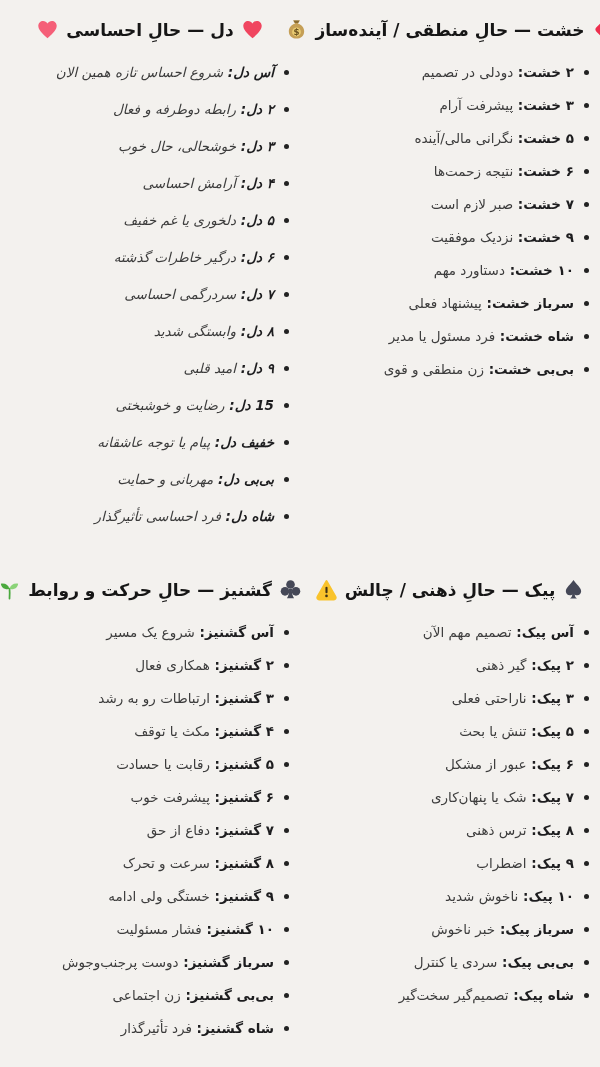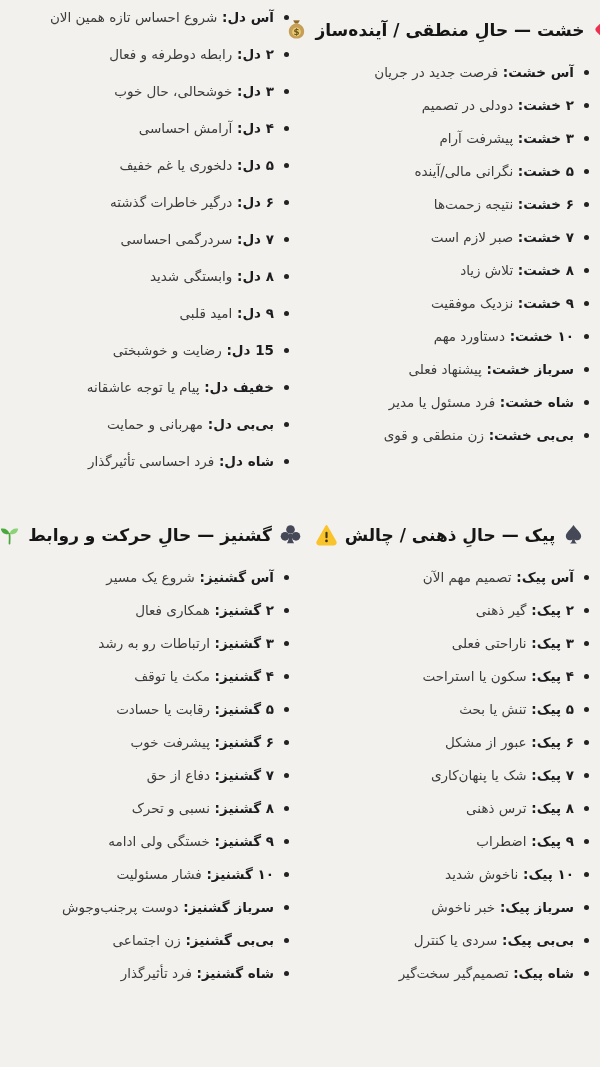--- a/index.html
+++ b/index.html
@@ -28,21 +28,21 @@
   .icon svg{width:100%;height:100%;display:block;}
   .items{list-style:none;margin:0;padding:0;}
   .item{
     position:relative;padding-right:16px;text-align:right;
     font-size:13.5px;line-height:19px;margin-bottom:14px;
   }
   .item::before{
     content:"";position:absolute;right:1px;top:7px;
     width:5px;height:5px;border-radius:50%;background:#222;
   }
-  .section-hearts .item{margin-bottom:18px;}
+  .section-hearts .item{margin-bottom:18px;font-style:italic;}
   .lbl,.sep{color:#1d1d1f;font-weight:700;}
   .sep{white-space:pre;}
   .desc{color:#3c3c3c;}
 </style>
 </head>
 <body>
 
 <main class="grid">
     <section class="section section-diamonds">
       <h2 class="title">
@@ -55,35 +55,46 @@
         <span class="icon">
           <svg viewBox="0 0 24 24">
             <path d="M8.6 2.5h6.8l-2 3.2c3.9 1.2 6.6 4.4 6.6 8.3 0 4.6-3.6 7.5-8 7.5s-8-2.9-8-7.5c0-3.9 2.7-7.1 6.6-8.3z" fill="#c59f56"></path>
             <path d="M8.6 2.5h6.8l-1.7 2.7h-3.4z" fill="#8a6d33"></path>
             <circle cx="12" cy="14.6" r="4.6" fill="#e9cb71"></circle>
             <text x="12" y="17.8" font-size="9" font-weight="bold" fill="#6b5220" text-anchor="middle" font-family="DejaVu Sans, sans-serif">$</text>
           </svg>
         </span>
       </h2>
       <ul class="items">
-        <li class="item"><b class="lbl">آس خشت</b><b class="sep">: </b><span class="desc">فرصت جدید در جریان</span></li>
         <li class="item"><b class="lbl">۲ خشت</b><b class="sep">: </b><span class="desc">دودلی در تصمیم</span></li>
         <li class="item"><b class="lbl">۳ خشت</b><b class="sep">: </b><span class="desc">پیشرفت آرام</span></li>
         <li class="item"><b class="lbl">۵ خشت</b><b class="sep">: </b><span class="desc">نگرانی مالی/آینده</span></li>
         <li class="item"><b class="lbl">۶ خشت</b><b class="sep">: </b><span class="desc">نتیجه زحمت‌ها</span></li>
         <li class="item"><b class="lbl">۷ خشت</b><b class="sep">: </b><span class="desc">صبر لازم است</span></li>
-        <li class="item"><b class="lbl">۸ خشت</b><b class="sep">: </b><span class="desc">تلاش زیاد</span></li>
         <li class="item"><b class="lbl">۹ خشت</b><b class="sep">: </b><span class="desc">نزدیک موفقیت</span></li>
         <li class="item"><b class="lbl">۱۰ خشت</b><b class="sep">: </b><span class="desc">دستاورد مهم</span></li>
         <li class="item"><b class="lbl">سرباز خشت</b><b class="sep">: </b><span class="desc">پیشنهاد فعلی</span></li>
         <li class="item"><b class="lbl">شاه خشت</b><b class="sep">: </b><span class="desc">فرد مسئول یا مدیر</span></li>
         <li class="item"><b class="lbl">بی‌بی خشت</b><b class="sep">: </b><span class="desc">زن منطقی و قوی</span></li>
       </ul>
     </section>
     <section class="section section-hearts">
+      <h2 class="title">
+        <span class="icon">
+          <svg viewBox="0 0 24 24">
+            <path d="M12 21.2C5.4 15.6 2.4 11.8 2.4 8.2 2.4 5.3 4.7 3.1 7.4 3.1c1.9 0 3.6 1 4.6 2.7 1-1.7 2.7-2.7 4.6-2.7 2.7 0 5 2.2 5 5.1 0 3.6-3 7.4-9.6 13z" fill="#f0455f"></path>
+          </svg>
+        </span>
+        <span class="ttext">دل — حالِ احساسی</span>
+        <span class="icon">
+          <svg viewBox="0 0 24 24">
+            <path d="M12 21.2C5.4 15.6 2.4 11.8 2.4 8.2 2.4 5.3 4.7 3.1 7.4 3.1c1.9 0 3.6 1 4.6 2.7 1-1.7 2.7-2.7 4.6-2.7 2.7 0 5 2.2 5 5.1 0 3.6-3 7.4-9.6 13z" fill="#f55f78"></path>
+          </svg>
+        </span>
+      </h2>
       <ul class="items">
         <li class="item"><b class="lbl">آس دل</b><b class="sep">: </b><span class="desc">شروع احساس تازه همین الان</span></li>
         <li class="item"><b class="lbl">۲ دل</b><b class="sep">: </b><span class="desc">رابطه دوطرفه و فعال</span></li>
         <li class="item"><b class="lbl">۳ دل</b><b class="sep">: </b><span class="desc">خوشحالی، حال خوب</span></li>
         <li class="item"><b class="lbl">۴ دل</b><b class="sep">: </b><span class="desc">آرامش احساسی</span></li>
         <li class="item"><b class="lbl">۵ دل</b><b class="sep">: </b><span class="desc">دلخوری یا غم خفیف</span></li>
         <li class="item"><b class="lbl">۶ دل</b><b class="sep">: </b><span class="desc">درگیر خاطرات گذشته</span></li>
         <li class="item"><b class="lbl">۷ دل</b><b class="sep">: </b><span class="desc">سردرگمی احساسی</span></li>
         <li class="item"><b class="lbl">۸ دل</b><b class="sep">: </b><span class="desc">وابستگی شدید</span></li>
         <li class="item"><b class="lbl">۹ دل</b><b class="sep">: </b><span class="desc">امید قلبی</span></li>
@@ -106,21 +117,20 @@
             <path d="M12 3.2 21.4 19.6a1.9 1.9 0 0 1-1.65 2.85H4.25A1.9 1.9 0 0 1 2.6 19.6Z" fill="#f9c32b" stroke="#f9c32b" stroke-width="2" stroke-linejoin="round"></path>
             <rect x="10.9" y="9" width="2.2" height="7" rx="1.1" fill="#3f3115"></rect>
             <circle cx="12" cy="18.7" r="1.4" fill="#3f3115"></circle>
           </svg>
         </span>
       </h2>
       <ul class="items">
         <li class="item"><b class="lbl">آس پیک</b><b class="sep">: </b><span class="desc">تصمیم مهم الآن</span></li>
         <li class="item"><b class="lbl">۲ پیک</b><b class="sep">: </b><span class="desc">گیر ذهنی</span></li>
         <li class="item"><b class="lbl">۳ پیک</b><b class="sep">: </b><span class="desc">ناراحتی فعلی</span></li>
-        <li class="item"><b class="lbl">۴ پیک</b><b class="sep">: </b><span class="desc">سکون یا استراحت</span></li>
         <li class="item"><b class="lbl">۵ پیک</b><b class="sep">: </b><span class="desc">تنش یا بحث</span></li>
         <li class="item"><b class="lbl">۶ پیک</b><b class="sep">: </b><span class="desc">عبور از مشکل</span></li>
         <li class="item"><b class="lbl">۷ پیک</b><b class="sep">: </b><span class="desc">شک یا پنهان‌کاری</span></li>
         <li class="item"><b class="lbl">۸ پیک</b><b class="sep">: </b><span class="desc">ترس ذهنی</span></li>
         <li class="item"><b class="lbl">۹ پیک</b><b class="sep">: </b><span class="desc">اضطراب</span></li>
         <li class="item"><b class="lbl">۱۰ پیک</b><b class="sep">: </b><span class="desc">ناخوش شدید</span></li>
         <li class="item"><b class="lbl">سرباز پیک</b><b class="sep">: </b><span class="desc">خبر ناخوش</span></li>
         <li class="item"><b class="lbl">بی‌بی پیک</b><b class="sep">: </b><span class="desc">سردی یا کنترل</span></li>
         <li class="item"><b class="lbl">شاه پیک</b><b class="sep">: </b><span class="desc">تصمیم‌گیر سخت‌گیر</span></li>
       </ul>
@@ -145,21 +155,21 @@
         </span>
       </h2>
       <ul class="items">
         <li class="item"><b class="lbl">آس گشنیز</b><b class="sep">: </b><span class="desc">شروع یک مسیر</span></li>
         <li class="item"><b class="lbl">۲ گشنیز</b><b class="sep">: </b><span class="desc">همکاری فعال</span></li>
         <li class="item"><b class="lbl">۳ گشنیز</b><b class="sep">: </b><span class="desc">ارتباطات رو به رشد</span></li>
         <li class="item"><b class="lbl">۴ گشنیز</b><b class="sep">: </b><span class="desc">مکث یا توقف</span></li>
         <li class="item"><b class="lbl">۵ گشنیز</b><b class="sep">: </b><span class="desc">رقابت یا حسادت</span></li>
         <li class="item"><b class="lbl">۶ گشنیز</b><b class="sep">: </b><span class="desc">پیشرفت خوب</span></li>
         <li class="item"><b class="lbl">۷ گشنیز</b><b class="sep">: </b><span class="desc">دفاع از حق</span></li>
-        <li class="item"><b class="lbl">۸ گشنیز</b><b class="sep">: </b><span class="desc">نسبی و تحرک</span></li>
+        <li class="item"><b class="lbl">۸ گشنیز</b><b class="sep">: </b><span class="desc">سرعت و تحرک</span></li>
         <li class="item"><b class="lbl">۹ گشنیز</b><b class="sep">: </b><span class="desc">خستگی ولی ادامه</span></li>
         <li class="item"><b class="lbl">۱۰ گشنیز</b><b class="sep">: </b><span class="desc">فشار مسئولیت</span></li>
         <li class="item"><b class="lbl">سرباز گشنیز</b><b class="sep">: </b><span class="desc">دوست پرجنب‌وجوش</span></li>
         <li class="item"><b class="lbl">بی‌بی گشنیز</b><b class="sep">: </b><span class="desc">زن اجتماعی</span></li>
         <li class="item"><b class="lbl">شاه گشنیز</b><b class="sep">: </b><span class="desc">فرد تأثیرگذار</span></li>
       </ul>
     </section>
   </main>
 
 </body></html>

